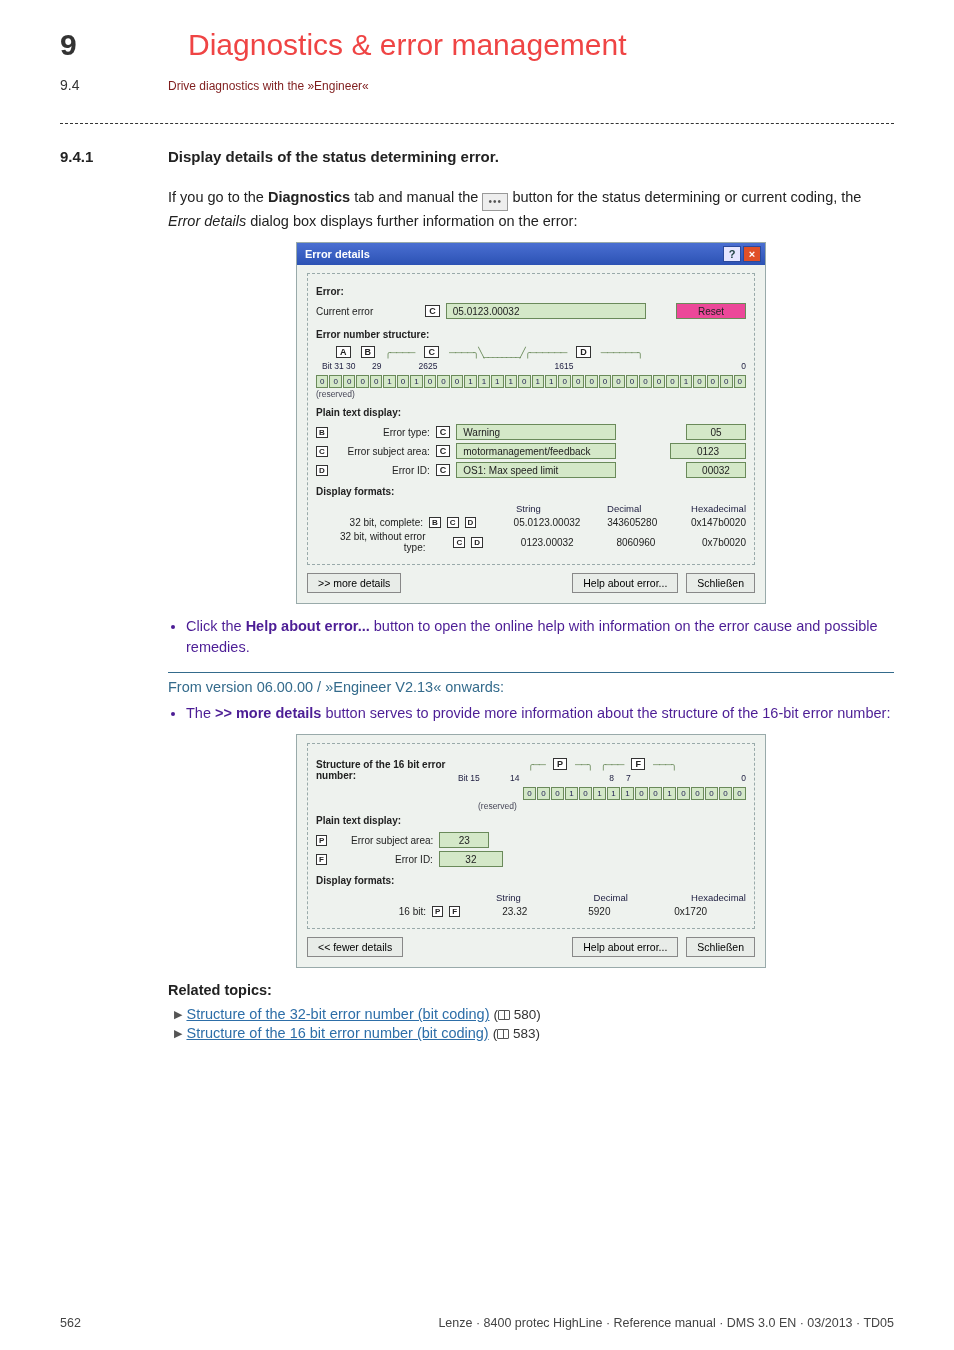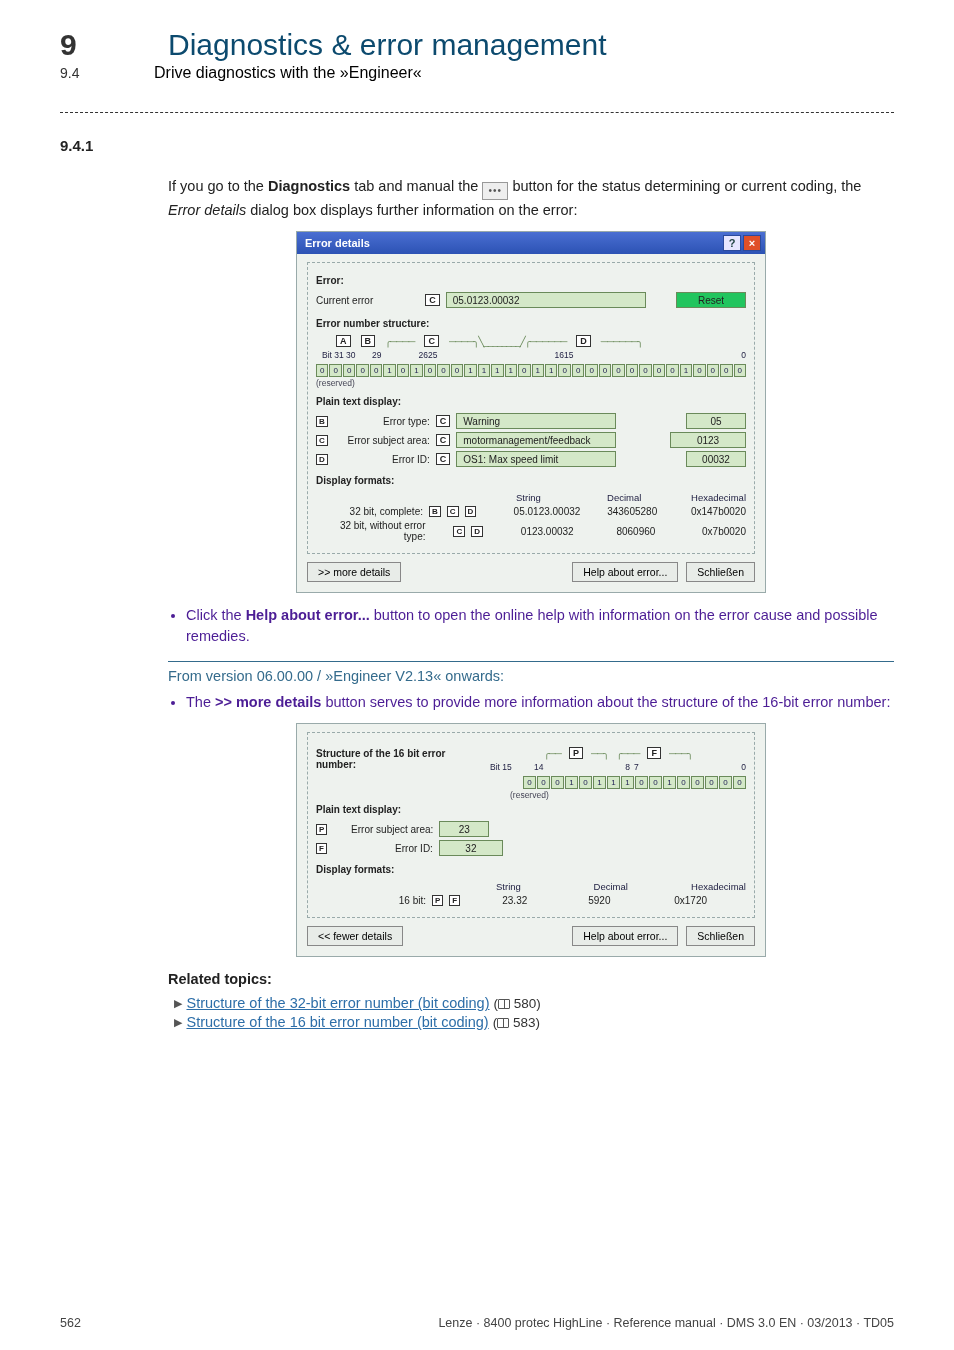--- a/index.html
+++ b/index.html
@@ -1,44 +1,44 @@
 <!DOCTYPE html>
 <html><head>
 <meta charset="utf-8">
 <style>
   * { box-sizing: border-box; margin: 0; padding: 0; }
   html, body { width: 954px; height: 1350px; font-family: "Segoe UI", "Myriad Pro", Arial, sans-serif; color: #222; background: #fff; }
   .page { padding: 28px 60px 20px 60px; position: relative; height: 100%; }
   .hdr { display: flex; align-items: baseline; gap: 28px; }
   .chapnum { font-size: 30px; font-weight: 600; color: #333; width: 80px; }
-  .chaptitle { font-size: 30px; font-weight: 400; color: #0c4a6e; }
-  .subhdr { display: flex; align-items: baseline; gap: 14px; margin-top: 2px; }
+  .chaptitle { font-size: 30px; font-weight: 400; color: #ef4444; margin-left: 20px; }
+  .subhdr { display: flex; align-items: baseline; gap: 28px; margin-top: 15px; }
   .subnum { font-size: 14px; color: #333; width: 80px; }
-  .subtitle { font-size: 16px; color: #000000; }
+  .subtitle { font-size: 12px; color: #7f1d1d; }
   .dashrule { margin: 30px 0 24px 0; border: none; border-top: 1.5px dashed #333; }
   .sechdr { display: flex; align-items: baseline; gap: 28px; font-weight: 700; color: #222; margin-bottom: 22px; }
   .secnum { width: 80px; font-size: 15px; }
   .sectitle { font-size: 15px; }
   .content { margin-left: 108px; }
   .para { font-size: 14.5px; line-height: 1.45; color: #222; }
   .ellipsis-btn { display: inline-flex; align-items: center; justify-content: center; width: 26px; height: 18px; background: #eee; border: 1px solid #999; vertical-align: -3px; font-size: 10px; letter-spacing: 1px; color: #555; }
   .italic { font-style: italic; }
   .bold { font-weight: 700; }
   .dialog { width: 470px; margin: 10px auto 12px auto; border: 1px solid #9aa; background: #eef2ee; font-family: "Tahoma", sans-serif; font-size: 10px; color: #222; }
   .titlebar { height: 22px; background: linear-gradient(#4a6fd2,#2c52b4); color: #fff; display: flex; align-items: center; padding: 0 4px 0 8px; font-weight: 700; font-size: 11px; }
   .titlebar .spacer { flex: 1; }
   .winbtn { width: 18px; height: 16px; margin-left: 2px; display: inline-flex; align-items: center; justify-content: center; font-size: 11px; font-weight: 700; border: 1px solid #2b4a9c; }
   .winhelp { background: #e6e6ff; color: #244; }
   .winclose { background: #e05028; color: #fff; }
   .dbody { padding: 8px 10px 10px 10px; }
   .grp { border: 1px dashed #9aa; padding: 8px; margin-bottom: 8px; }
   .grp-title { font-weight: 700; margin: 4px 0 6px 0; }
   .row { display: flex; align-items: center; gap: 6px; margin: 3px 0; }
   .field { background: #d4e8c8; border: 1px solid #6a8a5a; padding: 1px 6px; height: 16px; display: inline-flex; align-items: center; }
-  .yellowfield { background: #22c55e; }
+  .yellowfield { background: #ec4899; }
   .tag { border: 1px solid #333; padding: 0 3px; font-weight: 700; font-size: 9px; background: #fff; }
   .smalltag { border: 1px solid #333; padding: 0 2px; font-size: 8px; background: #fff; font-weight: 700; }
   .btn { background: #e8ece8; border: 1px solid #888; padding: 3px 10px; font-size: 10.5px; }
   .btnrow { display: flex; gap: 8px; margin-top: 8px; align-items: center; }
   .bitgrid { display: flex; gap: 1px; margin-top: 4px; }
   .bit { width: 13px; height: 13px; background: #d4e8c8; border: 1px solid #6a8a5a; font-size: 8px; display: flex; align-items: center; justify-content: center; color: #225; }
   .bitlabels { display: flex; font-size: 8.5px; color: #224; margin-top: 2px; position: relative; }
   .colhdrs { display: flex; font-size: 9.5px; color: #224; margin-left: 200px; gap: 34px; }
   .bullets { margin: 8px 0 8px 18px; }
   .bullets li { font-size: 14.5px; line-height: 1.45; margin-bottom: 4px; color: #4c1d95; }
@@ -66,20 +66,21 @@
 </div>
 <div class="subhdr">
   <div class="subnum">9.4</div>
   <div class="subtitle">Drive diagnostics with the »Engineer«</div>
 </div>
 
 <hr class="dashrule">
 
 <div class="sechdr">
   <div class="secnum">9.4.1</div>
+  <div class="sectitle">Display details of the status determining error.</div>
 </div>
 
 <div class="content">
   <p class="para">
     <span>If you go to the </span><span class="bold">Diagnostics</span><span> tab and manual the </span><span class="ellipsis-btn">•••</span><span> button for the status determining or current coding, the </span><span class="italic">Error details</span><span> dialog box displays further information on the error:</span>
   </p>
 
   <div class="dialog">
     <div class="titlebar">
       <span>Error details</span>
@@ -234,21 +235,21 @@
           <span class="grp-title" style="width:190px">Structure of the 16 bit error number:</span>
           <div style="flex:1">
             <div class="row" style="gap:8px;justify-content:center">
               <span class="brace">╭──</span>
                   <span class="tag">P</span>
                   <span class="brace">──╮</span>
               <span class="brace">╭───</span>
                   <span class="tag">F</span>
                   <span class="brace">───╮</span>
             </div>
-            <div class="bitlabels" style="justify-content:flex-end;gap:4px">
+            <div class="bitlabels" style="justify-content:flex-end;gap:12px">
               <span style="width:40px">Bit 15</span>
               <span style="width:14px">14</span>
               <span style="width:78px;text-align:right">8</span>
               <span style="width:14px">7</span>
               <span style="width:94px;text-align:right">0</span>
             </div>
             <div class="bitgrid" id="bits16" style="justify-content:flex-end">
                   <div class="bit">0</div>
                   <div class="bit">0</div>
                   <div class="bit">0</div>

